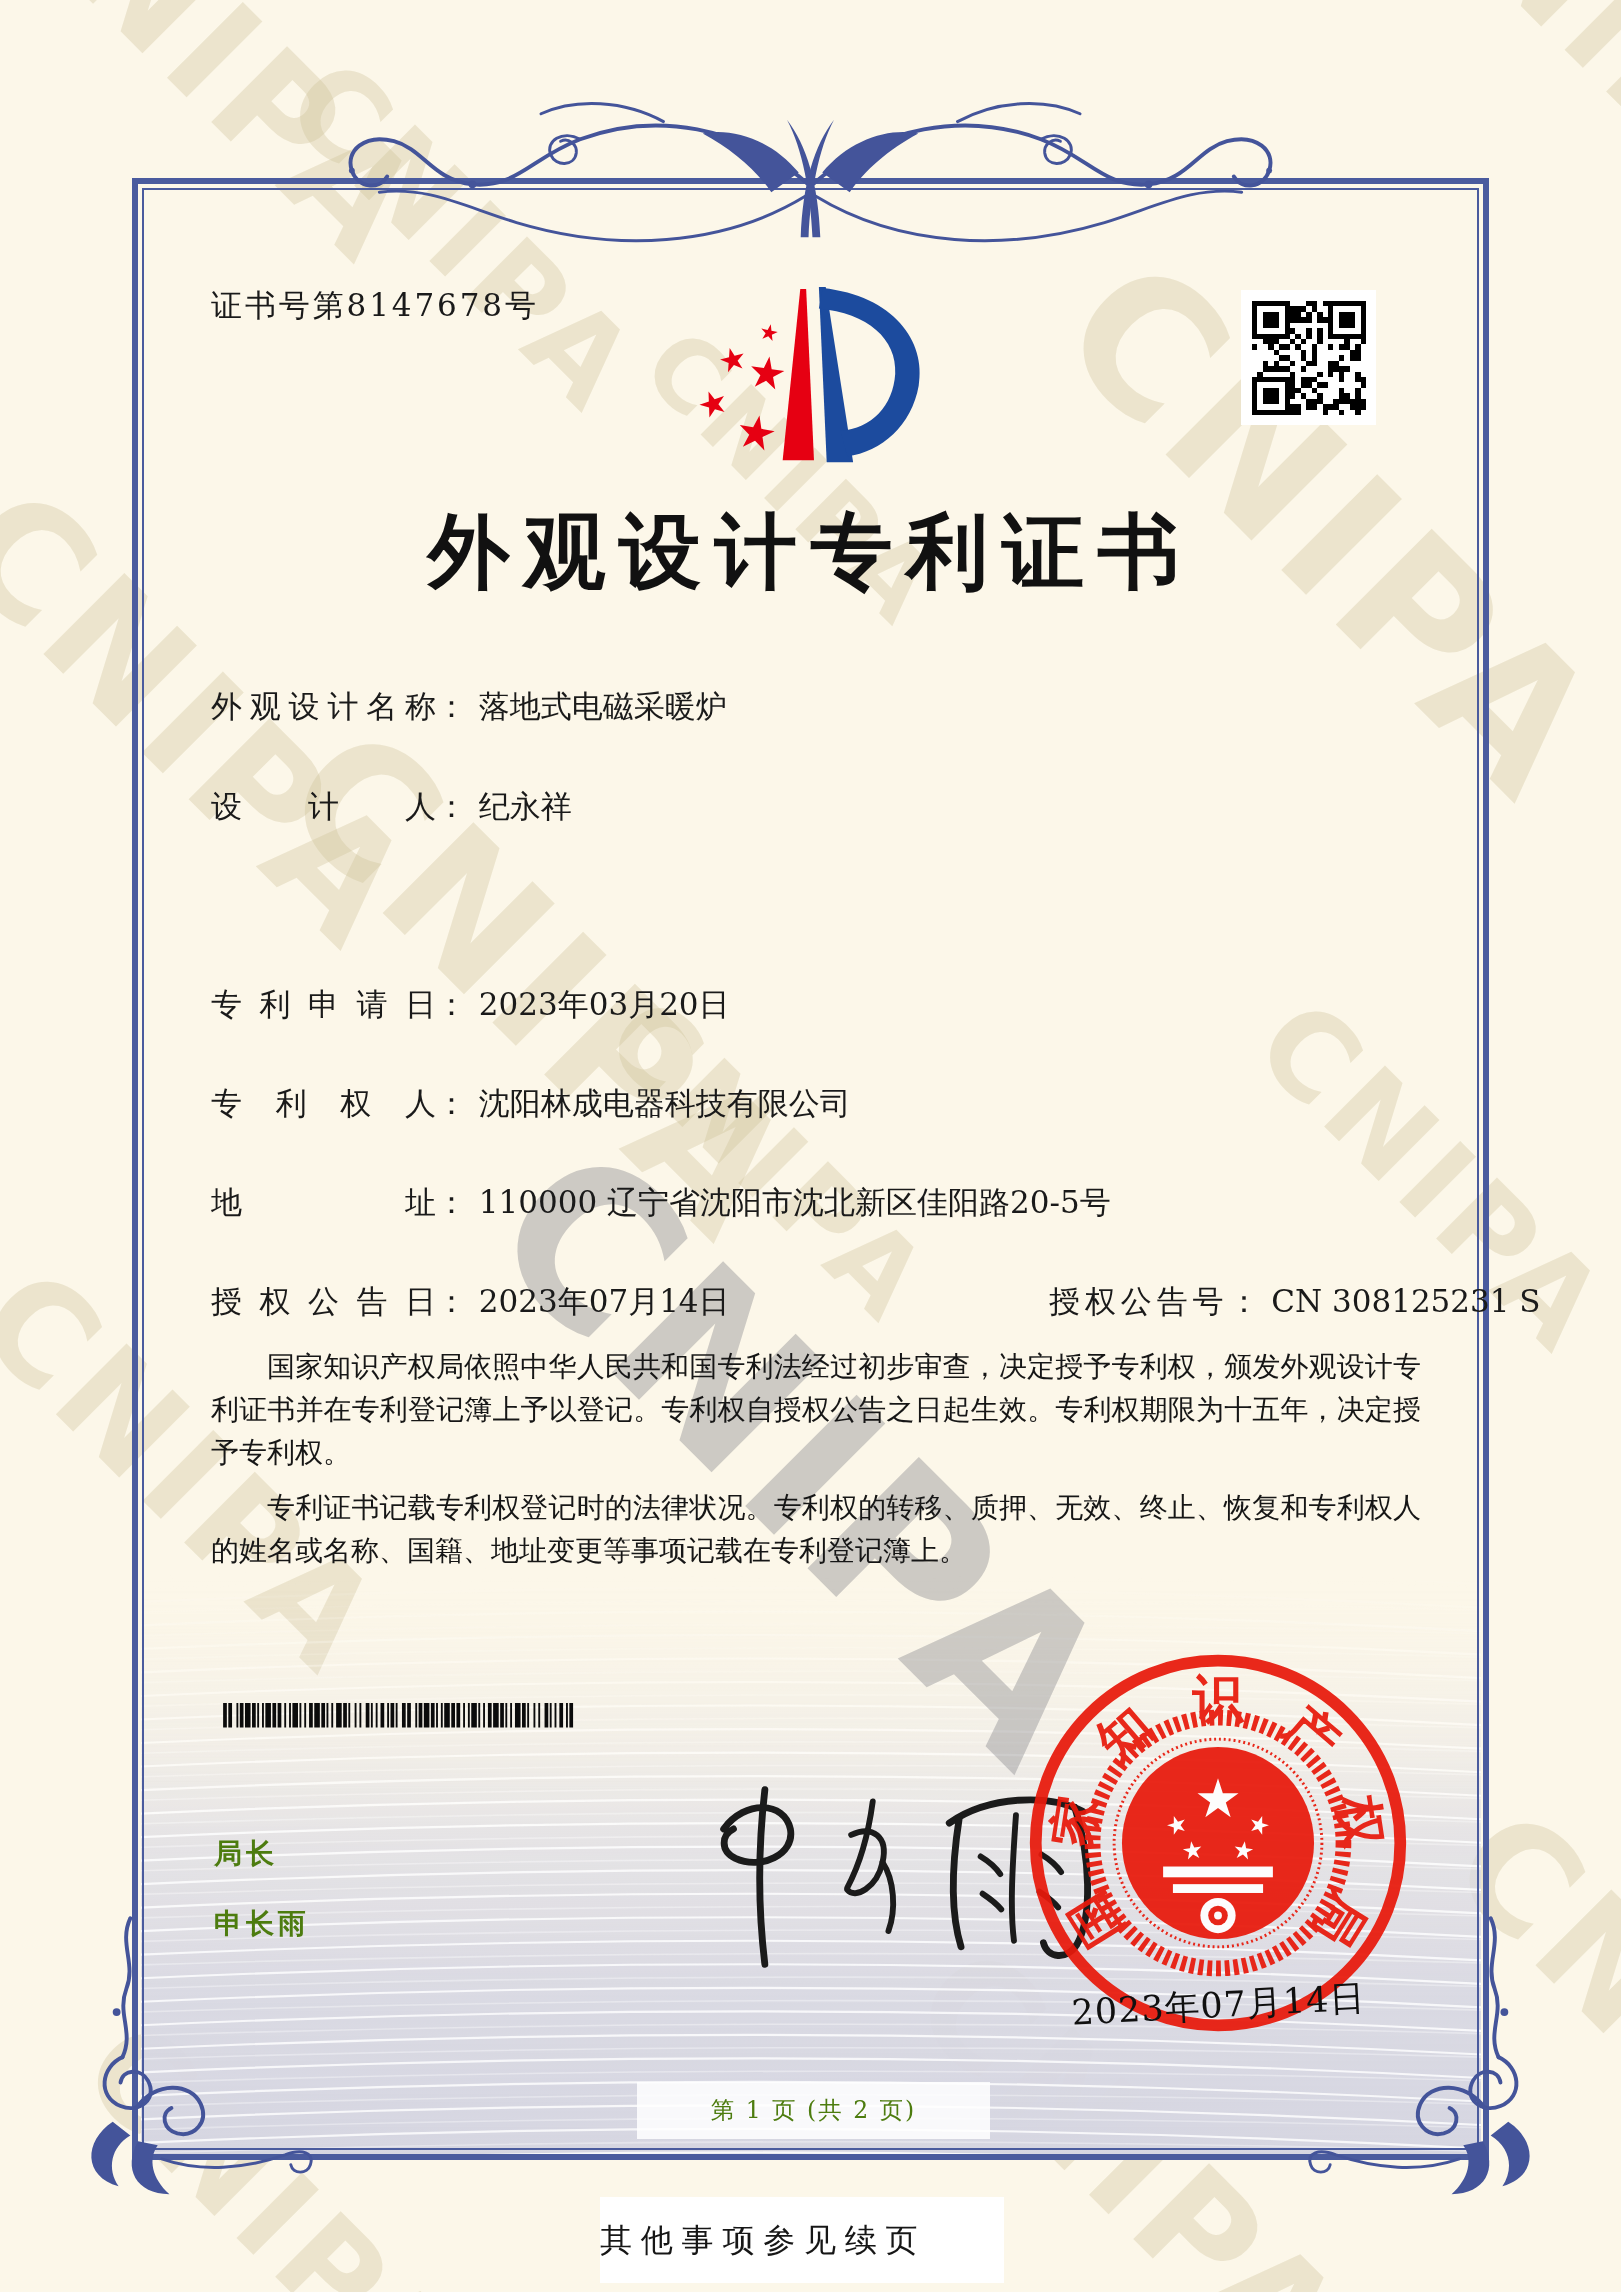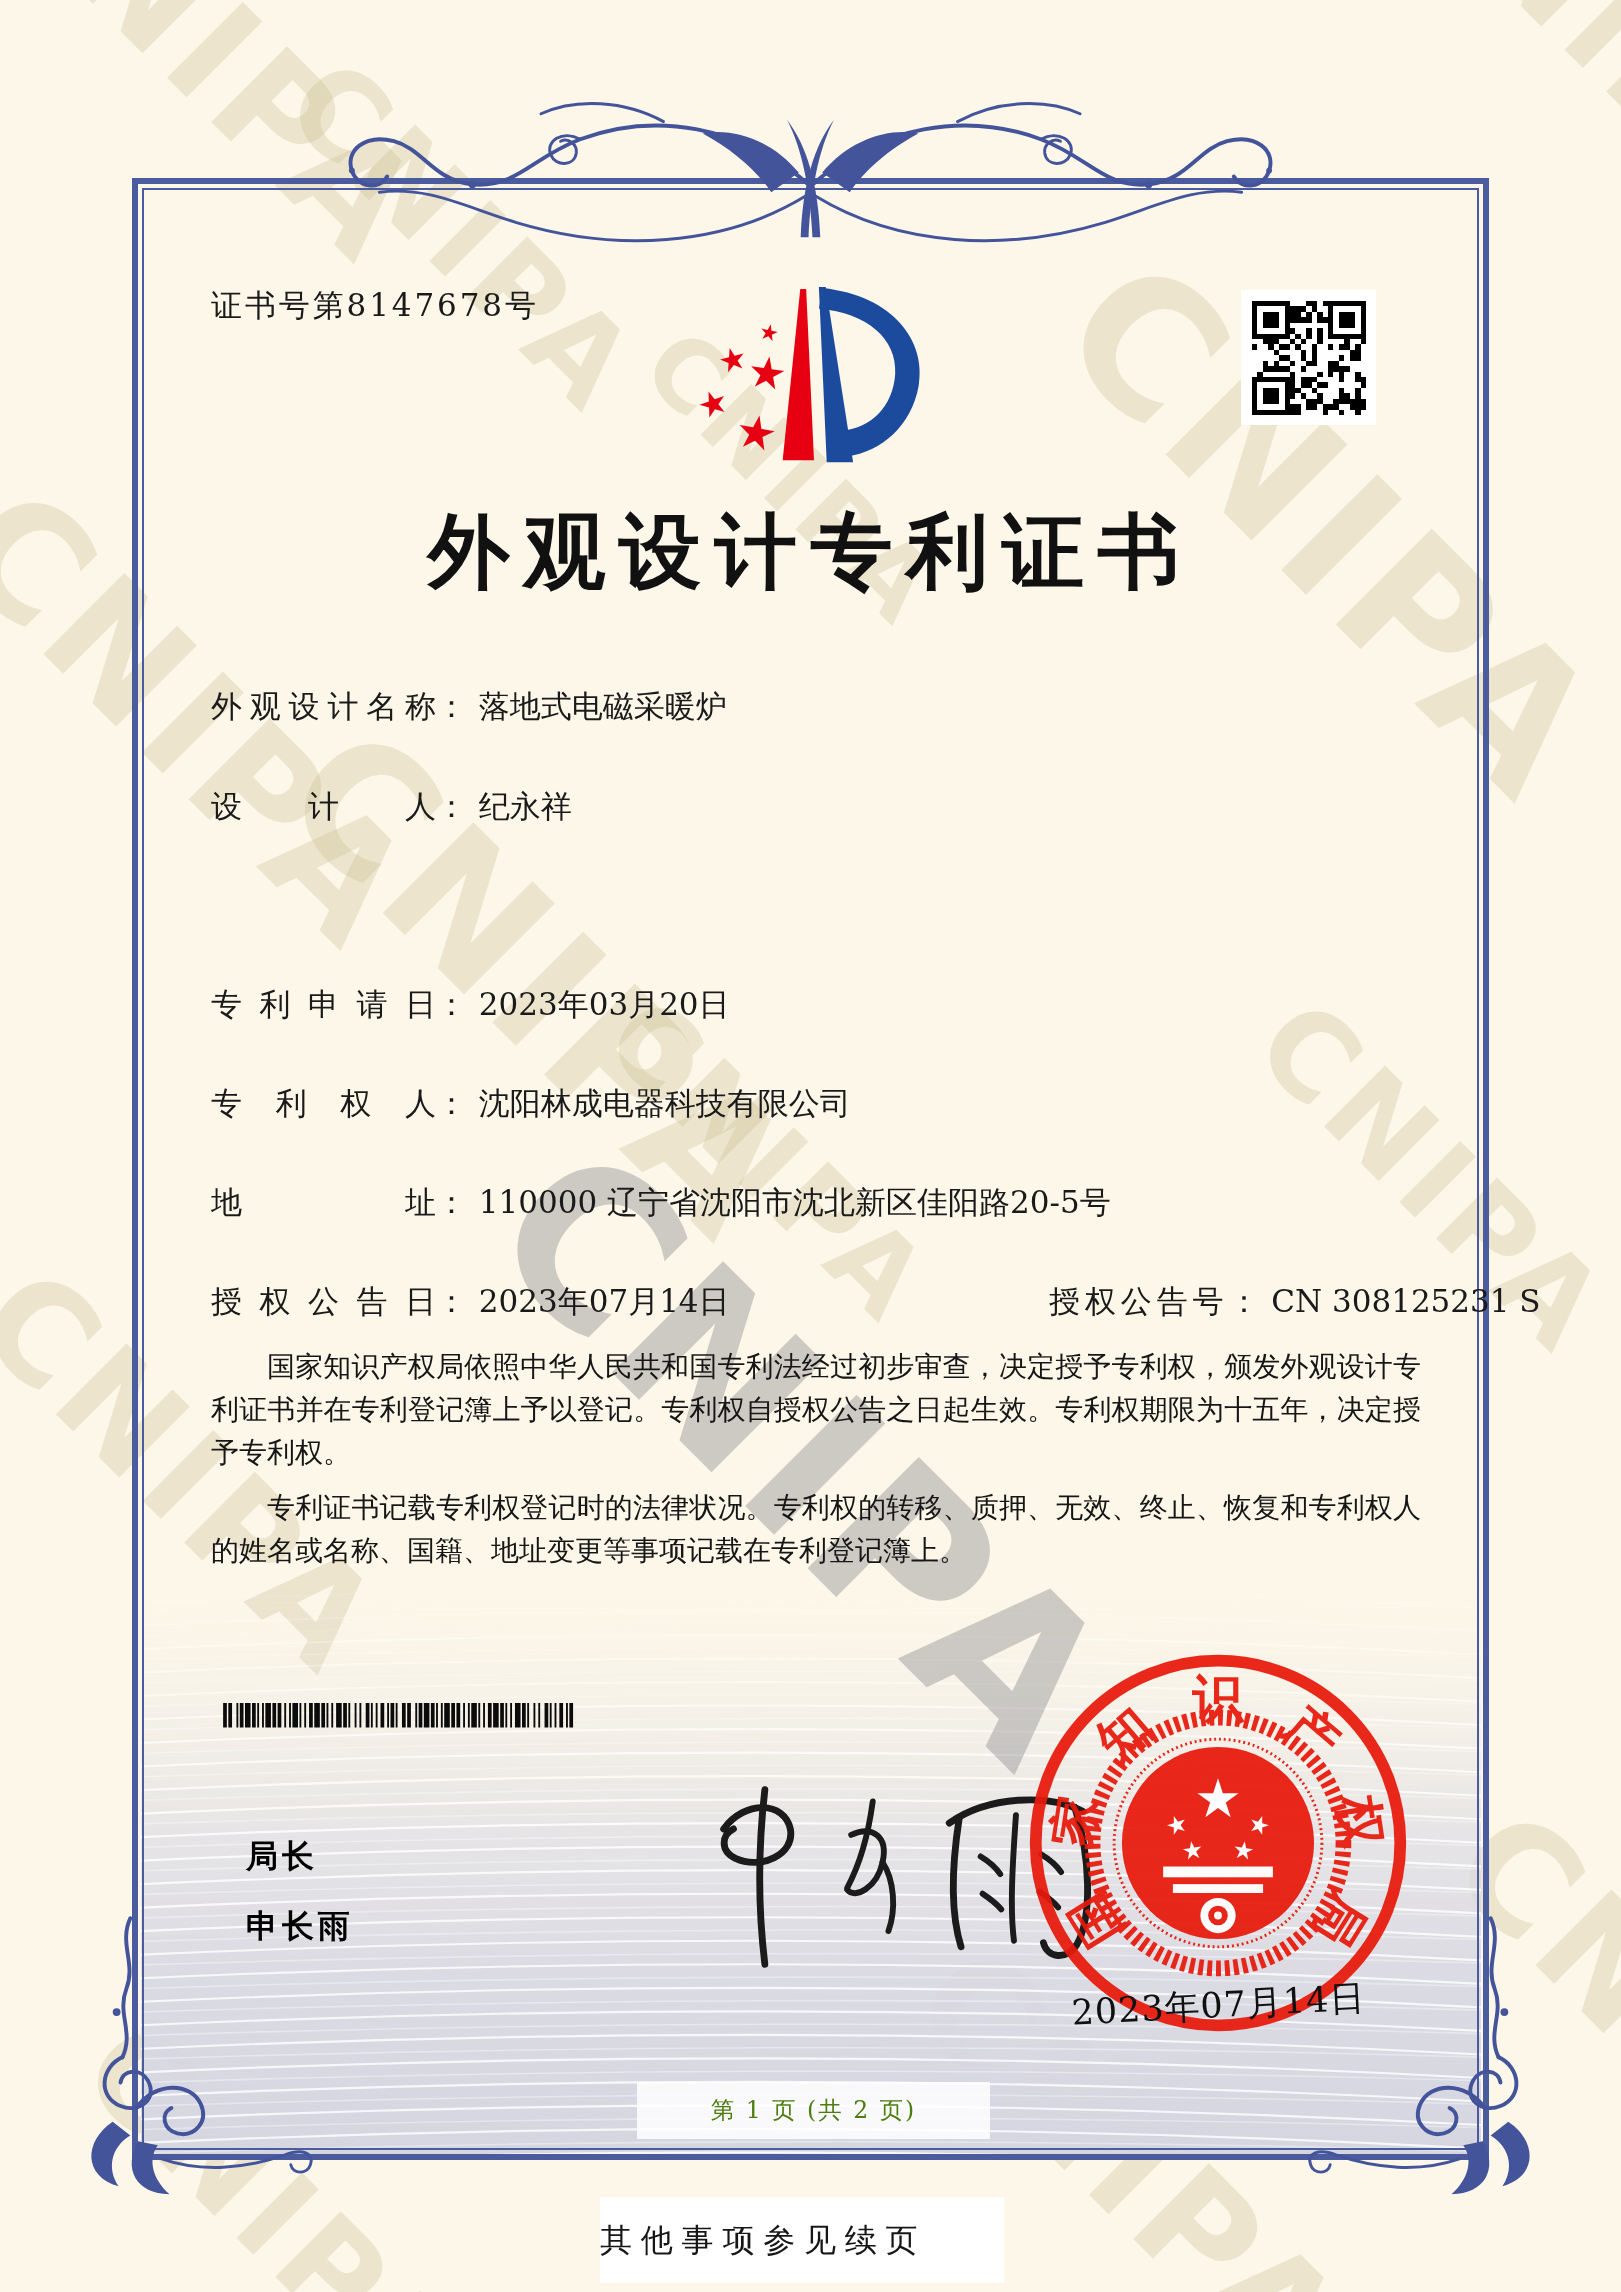--- a/index.html
+++ b/index.html
@@ -30,21 +30,21 @@
   .flabel{display:inline-block;width:225px;text-align:justify;text-align-last:justify;vertical-align:bottom;}
   .fvalue{margin-left:11.8px;}
   .row7b{position:absolute;left:838px;top:0;}
   .row7b .xlabel{letter-spacing:4.9px;}
   .paras{position:absolute;left:211px;top:1345px;width:1210px;z-index:4;}
   .paras p{margin:0 0 11.8px 0;font-size:28px;line-height:43px;color:#161616;
       text-indent:2em;text-align:justify;}
   .barcode{position:absolute;left:223px;top:1703px;z-index:4;}
   .director{position:absolute;left:214px;z-index:4;
       font-family:"DejaVu Sans","Liberation Sans",sans-serif;font-weight:700;
-      font-size:32px;color:#000000;letter-spacing:3.9px;margin-left:32px;}
+      font-size:28px;color:#4d7c0f;letter-spacing:3.9px;}
   .sig{position:absolute;left:655px;top:1772px;z-index:5;}
   .seal{position:absolute;left:1022px;top:1647px;z-index:6;opacity:.93;}
   .seal-date{position:absolute;left:1042px;top:1982px;width:353px;text-align:center;
       font-size:35px;color:#101010;z-index:7;transform:rotate(-3deg);letter-spacing:1px;}
   .pagenum-box{position:absolute;left:637px;top:2082px;width:353px;height:57px;
       background:rgba(255,255,255,.85);z-index:4;text-align:center;}
   .pagenum{font-size:23.5px;line-height:57px;color:#4d7c0f;letter-spacing:2px;}
   .footer-box{position:absolute;left:600px;top:2197px;width:404px;height:86px;
       background:#fff;z-index:4;text-align:left;}
   .footer-note{font-size:32px;line-height:86px;color:#161616;letter-spacing:8.8px;}

